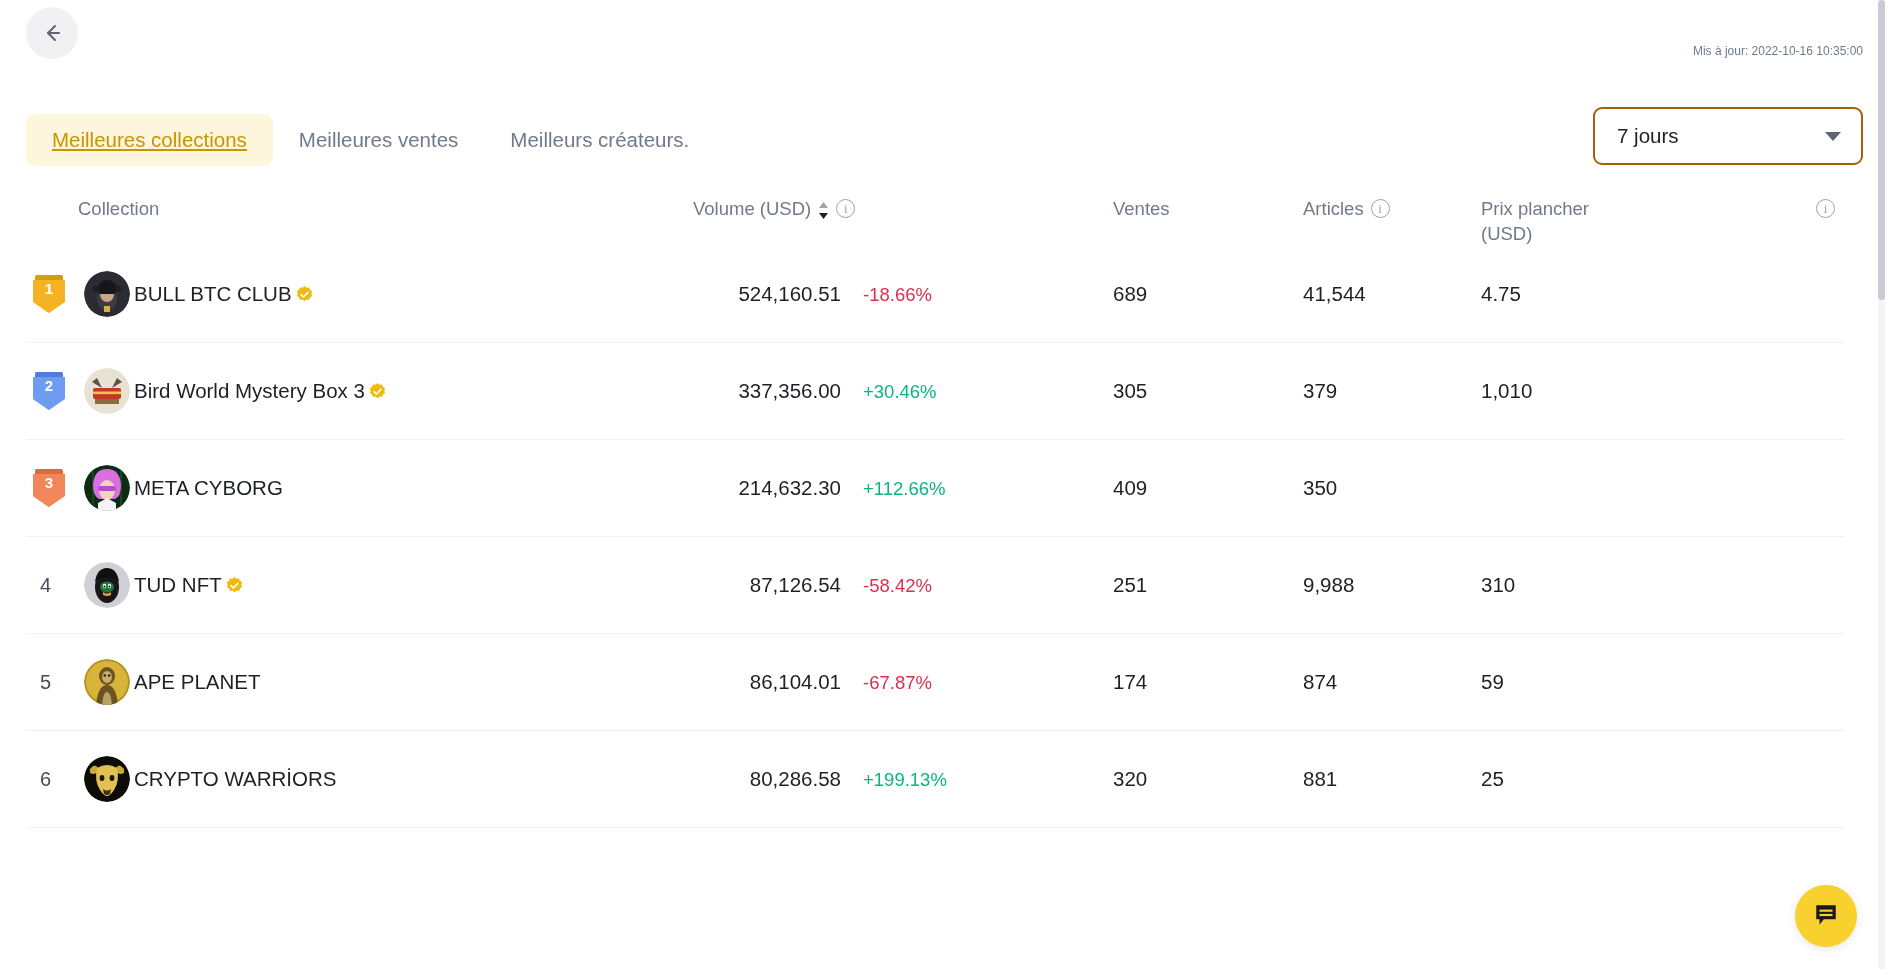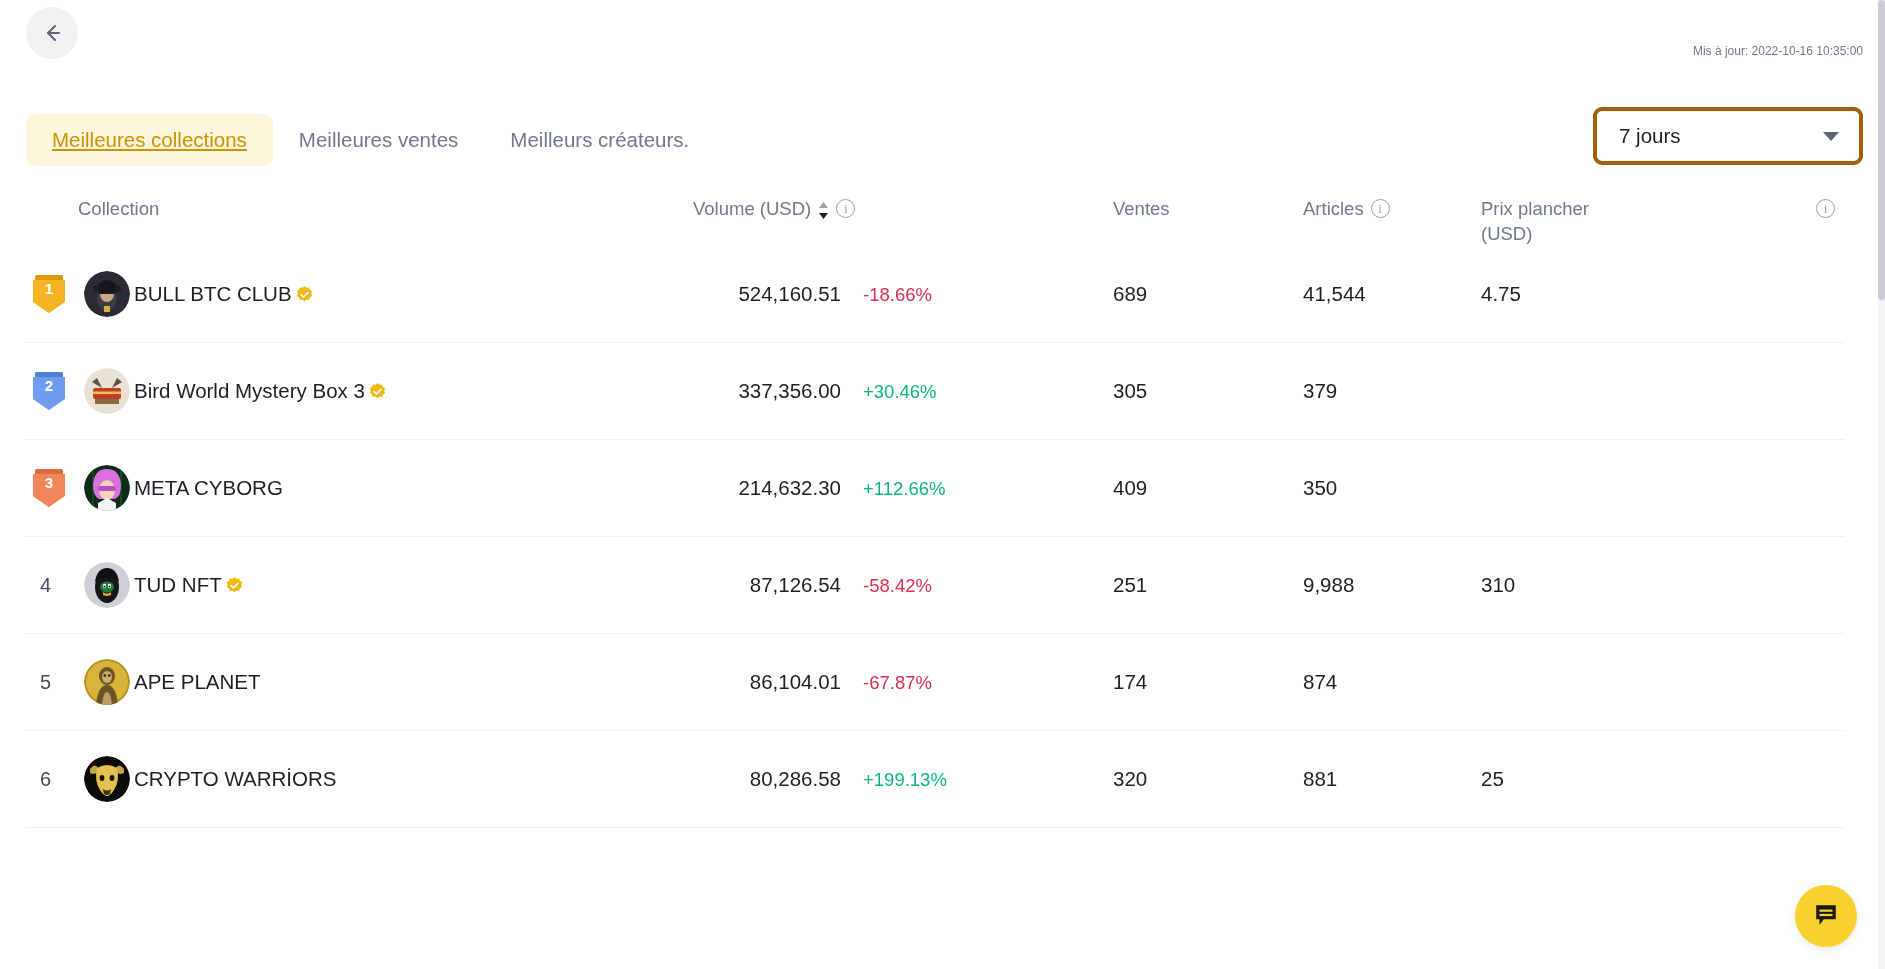--- a/index.html
+++ b/index.html
@@ -91,21 +91,21 @@
     font-weight: 500;
     text-decoration: underline;
   }
 
   .period-select {
     position: absolute;
     right: 22px;
     top: 19px;
     width: 270px;
     height: 58px;
-    border: 4px solid #a16207;
+    border: 2px solid #a16207;
     border-radius: 9px;
     background: #fff;
     display: flex;
     align-items: center;
     justify-content: space-between;
     padding: 0 20px 0 22px;
     cursor: pointer;
   }
   .period-select .val {
     font-size: 20.5px;
@@ -407,20 +407,21 @@
             </div>
           </div>
           <div class="c-vol">
             <div class="vol-cell">
               <span class="vol-amount">337,356.00</span>
               <span class="vol-change up">+30.46%</span>
             </div>
           </div>
           <div class="c-sales"><span class="num-cell">305</span></div>
           <div class="c-items"><span class="num-cell">379</span></div>
+          <div class="c-floor"><span class="num-cell">1,010</span></div>
         </div>
         <div class="row body">
           <div class="c-rank">
             <div class="medal">
               <svg class="shield" viewBox="0 0 34 38">
                 <rect x="3" y="0" width="28" height="6" rx="1.6" fill="#dc6c3e"></rect>
                 <path d="M1 5 H33 V27 L17 38 L1 27 Z" fill="#f0865a"></path>
                 <path d="M17 38 L1 27 V5 H17 Z" fill="#f0865a"></path>
               </svg>
               <div class="num">3</div>
@@ -502,20 +503,21 @@
             </div>
           </div>
           <div class="c-vol">
             <div class="vol-cell">
               <span class="vol-amount">86,104.01</span>
               <span class="vol-change down">-67.87%</span>
             </div>
           </div>
           <div class="c-sales"><span class="num-cell">174</span></div>
           <div class="c-items"><span class="num-cell">874</span></div>
+          <div class="c-floor"><span class="num-cell">59</span></div>
         </div>
         <div class="row body">
           <div class="c-rank">
             <div class="rank">6</div>
           </div>
           <div class="c-coll">
             <div class="coll-cell">
               <span class="avatar"><svg viewBox="0 0 46 46">
                   <circle cx="23" cy="23" r="23" fill="#0d0b06"></circle>
                   <path d="M6 13 q5 -7 9 0 q-2 7 -9 4Z" fill="#c8a83d"></path>

